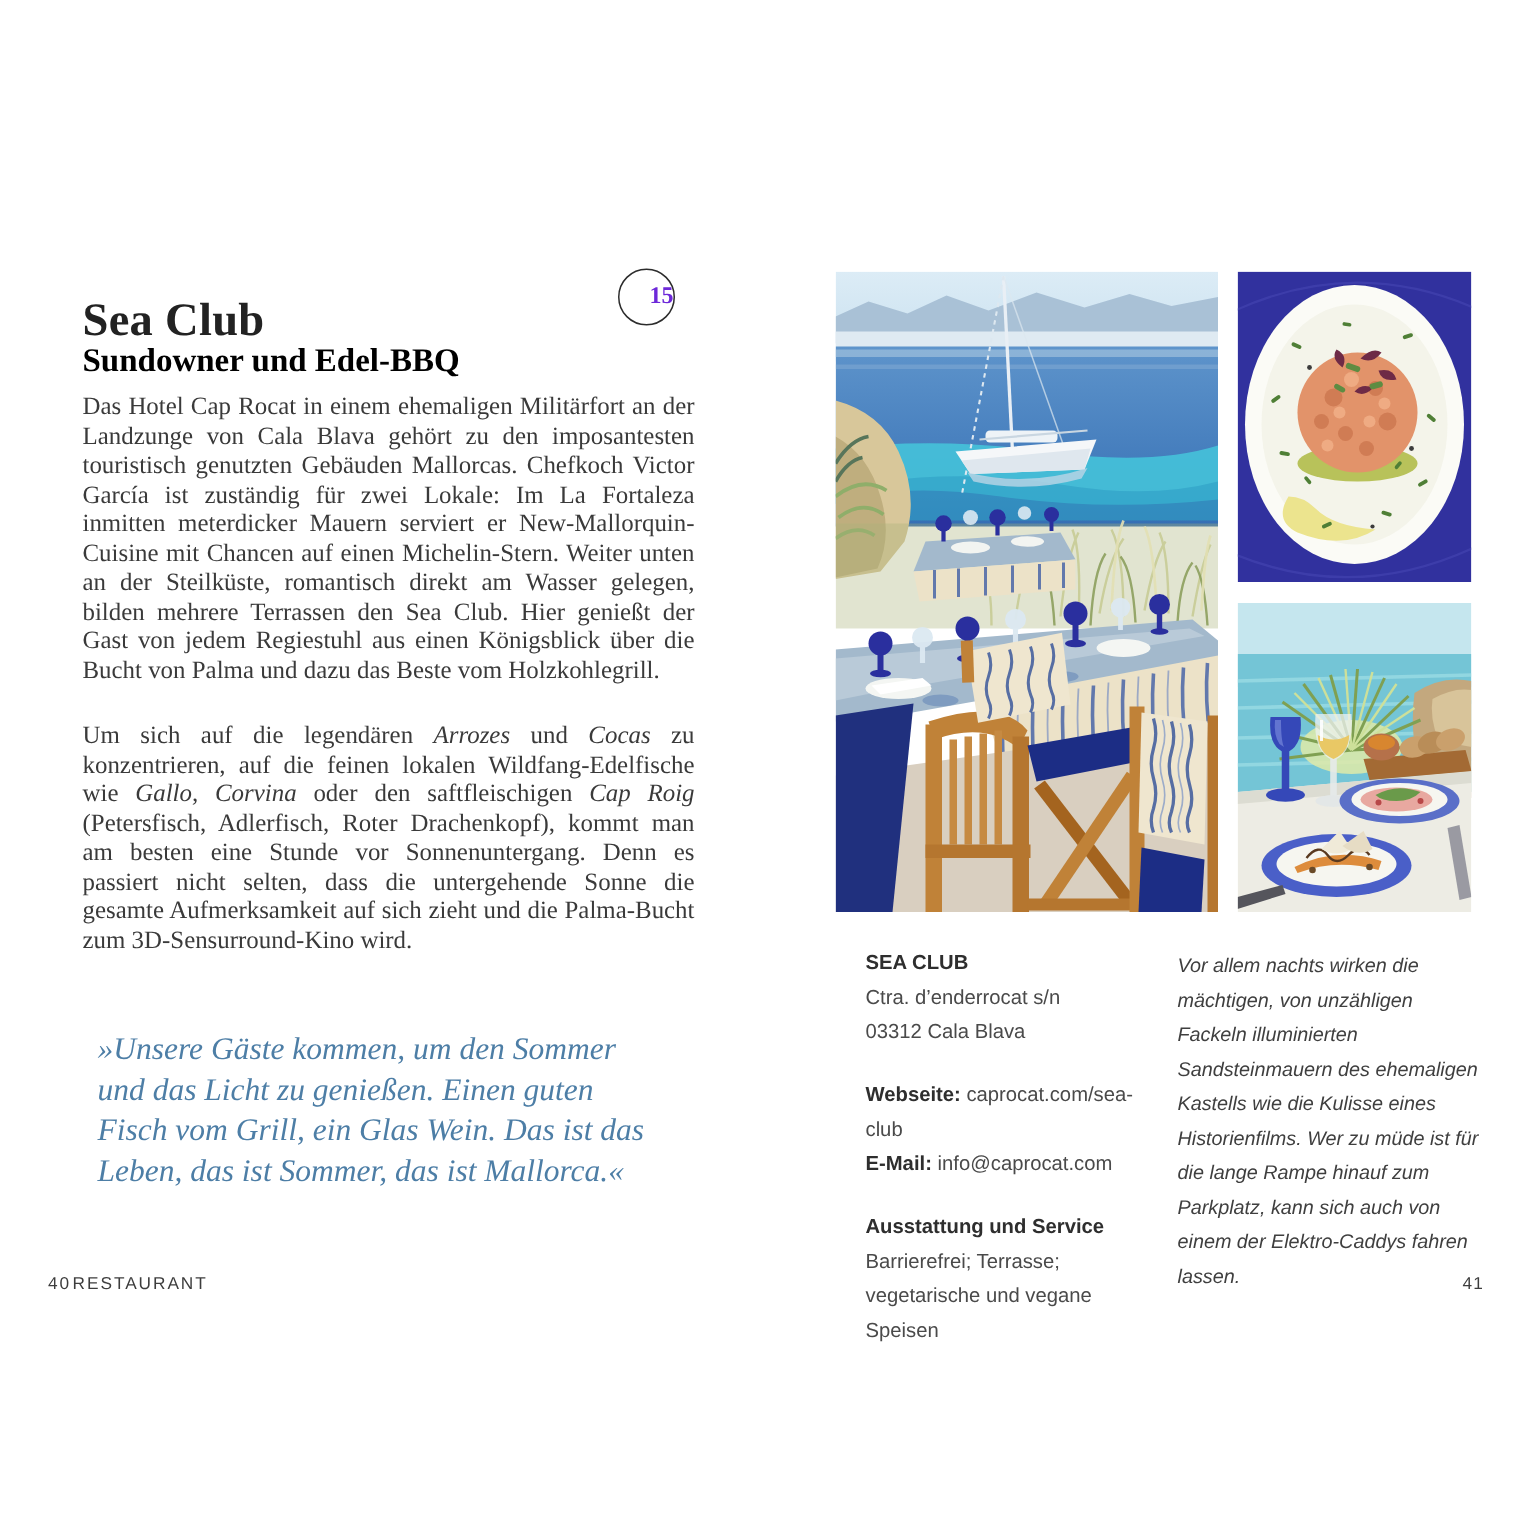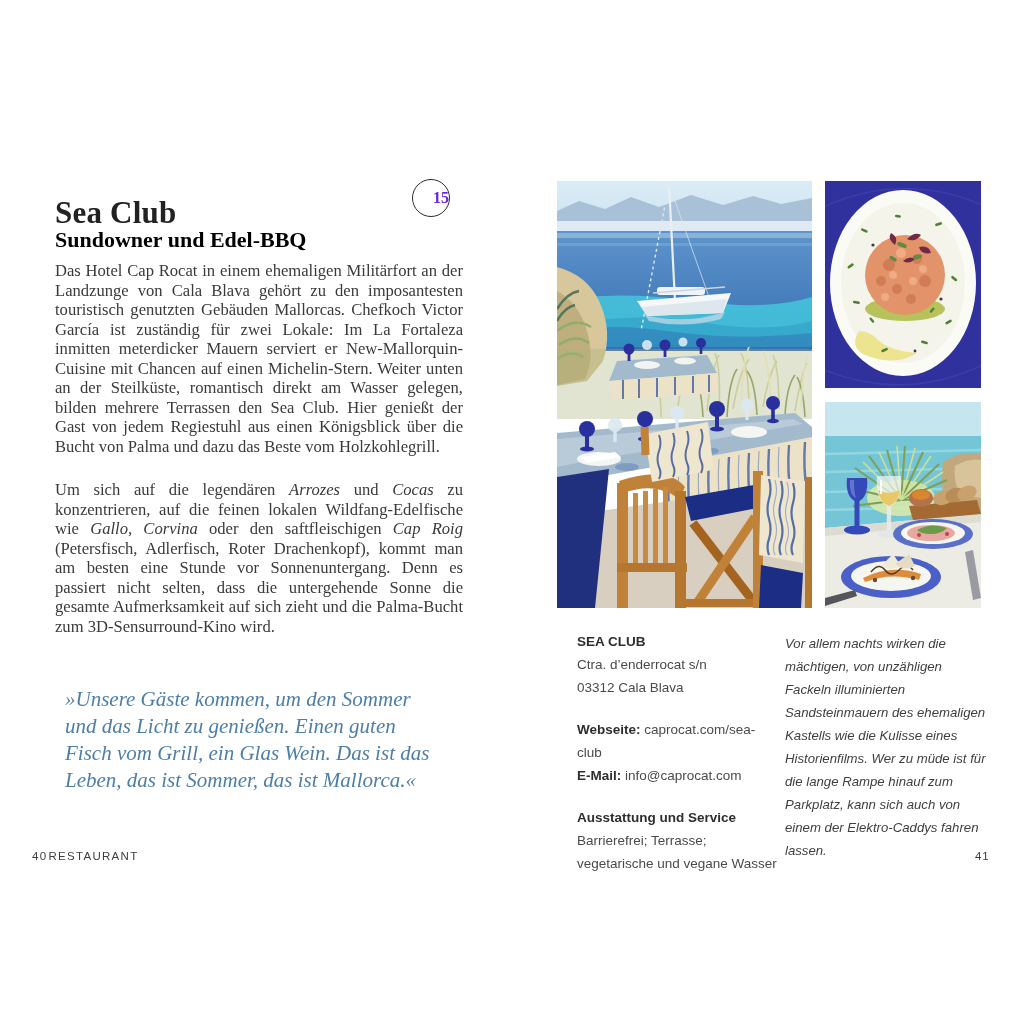--- a/index.html
+++ b/index.html
@@ -413,21 +413,21 @@
       <div class="b" data-name="venue-name">SEA CLUB</div>
       <div data-name="address-line-1">Ctra. d’enderrocat s/n</div>
       <div data-name="address-line-2">03312 Cala Blava</div>
     </div>
     <div class="blk" data-name="links-block">
       <div data-name="website-row"><span class="b" data-name="website-label">Webseite:</span> <span data-name="website-value">caprocat.com/sea-club</span></div>
       <div data-name="email-row"><span class="b" data-name="email-label">E-Mail:</span> <span data-name="email-value">info@caprocat.com</span></div>
     </div>
     <div class="blk" data-name="service-block">
       <div class="b" data-name="service-heading">Ausstattung und Service</div>
-      <div data-name="service-text">Barrierefrei; Terrasse; vegetarische und vegane Wasser</div>
+      <div data-name="service-text">Barrierefrei; Terrasse; vegetarische und vegane Speisen</div>
     </div>
   </div>
 
   <p class="note" data-name="tip-note">Vor allem nachts wirken die mächtigen, von unzähligen Fackeln illuminierten Sandsteinmauern des ehemaligen Kastells wie die Kulisse eines Historienfilms. Wer zu müde ist für die lange Rampe hinauf zum Parkplatz, kann sich auch von einem der Elektro-Caddys fahren lassen.</p>
 
   <div class="footer-right" data-name="right-page-footer">
     <span data-name="page-number-right">41</span>
   </div>
 
 </div>

